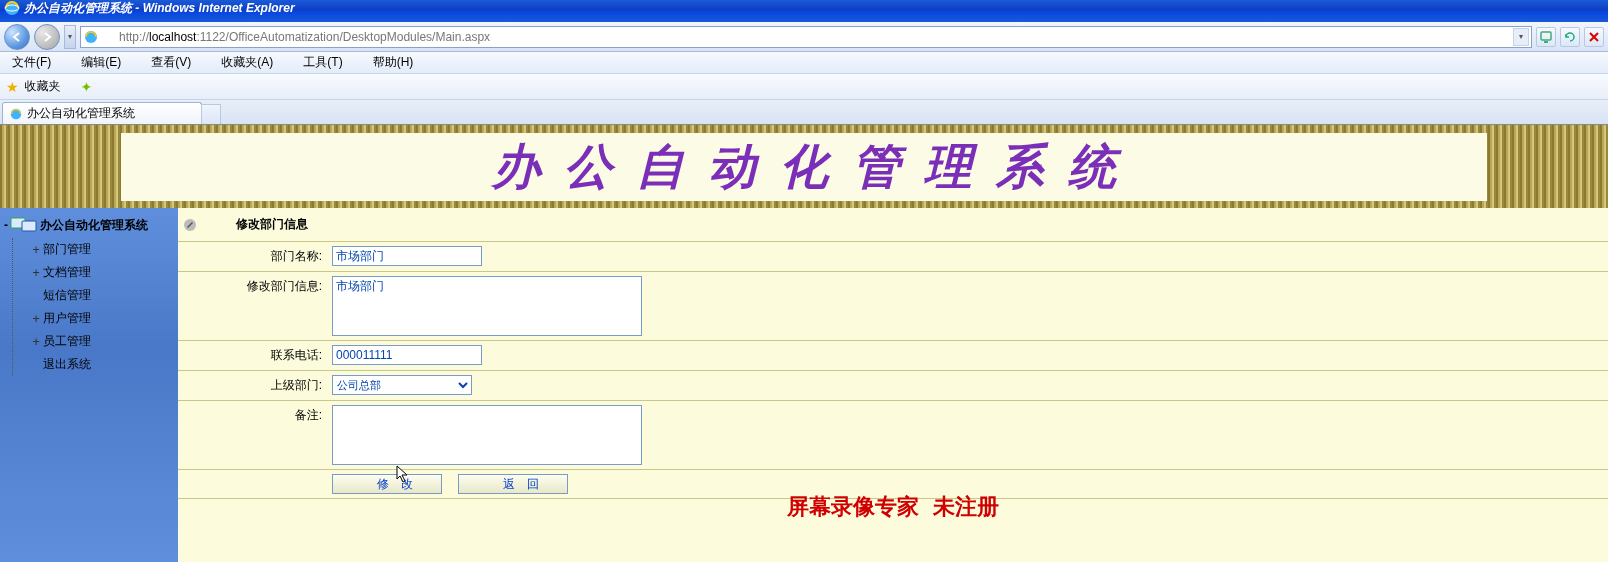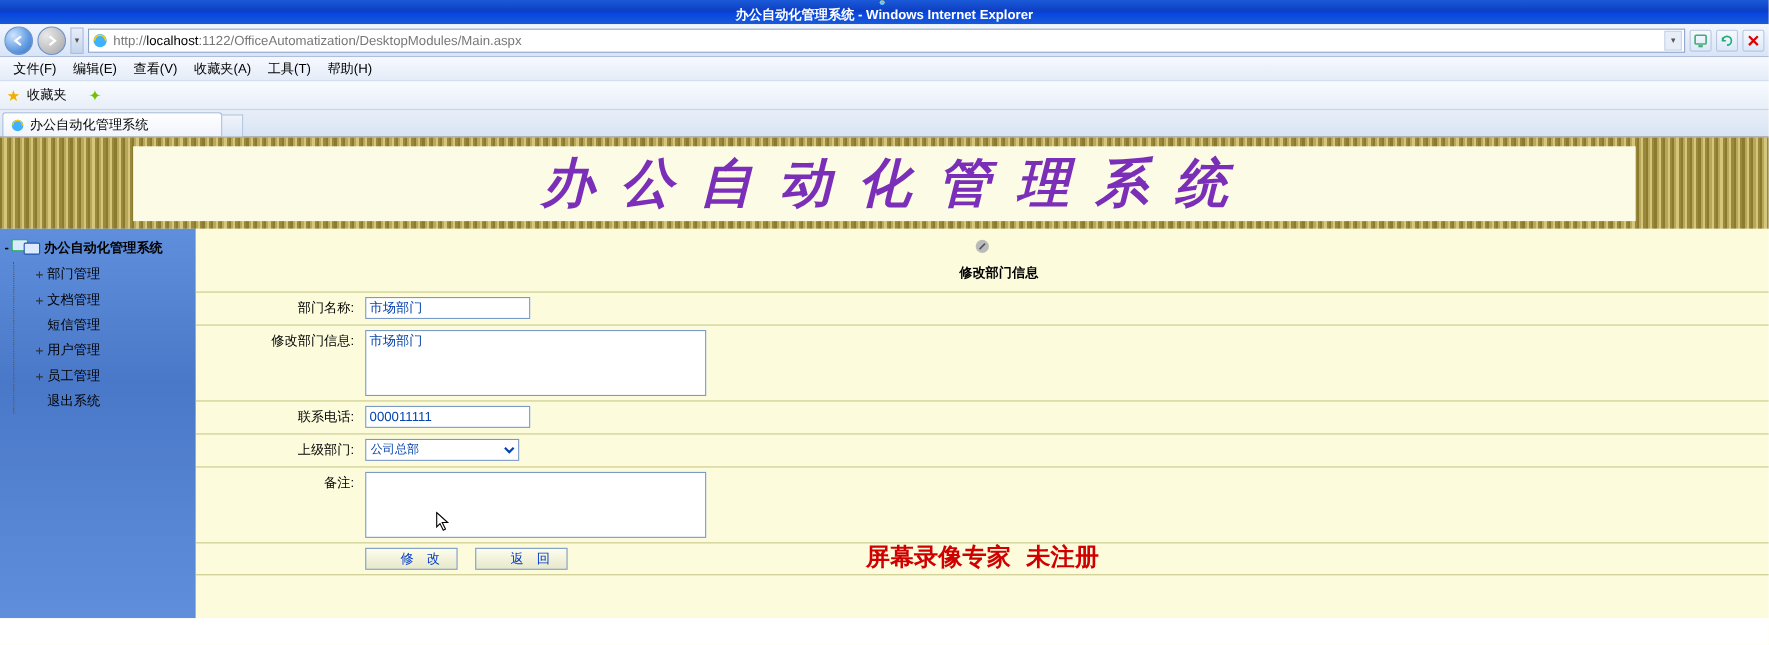--- a/index.html
+++ b/index.html
@@ -4,24 +4,23 @@
 <style>
   * { margin: 0; padding: 0; box-sizing: border-box; }
   body { font-family: "SimSun", "宋体", Arial, sans-serif; font-size: 12px; overflow: hidden; }
 
   
   .titlebar {
     height: 22px;
     background: linear-gradient(to bottom, #1a5ad8, #0d3fc4 45%, #0746e0 55%, #1a5ad8);
     color: #fff;
     display: flex;
-    align-items: center;
     padding: 0 4px;
     font-weight: bold;
-    flex-direction: column;
+    font-style: italic;
   }
   .titlebar .ie-icon { width: 16px; height: 16px; margin-right: 4px; }
   .titlebar-text { letter-spacing: 0; }
 
   
   .nav-toolbar {
     height: 30px;
     background: linear-gradient(to bottom, #f2f6fd, #d8e4f7);
     border-bottom: 1px solid #a7b8d8;
     display: flex;
@@ -39,37 +38,37 @@
   .nav-btn.forward { background: radial-gradient(circle at 30% 30%, #e8e8e8, #c0c0c0 60%, #a0a0a0); }
   .nav-dd { width: 12px; height: 24px; background: linear-gradient(to bottom, #e8eef8, #c4d4ec); border: 1px solid #a7b8d8; display:flex; align-items:center; justify-content:center; font-size:8px; color:#555;}
   .url-wrap {
     flex: 1;
     height: 22px;
     background: #fff;
     border: 1px solid #8ba2c7;
     display: flex;
     align-items: center;
     padding: 0 2px;
-    gap: 4px;
+    gap: 20px;
   }
   .url-wrap .ie-small { width: 16px; height: 16px; }
   .url-text { flex: 1; color: #777; font-family: "Tahoma", sans-serif; white-space: nowrap; }
   .url-text .host { color: #000; }
   .url-dd { width:16px; height:18px; background:#e8eef8; border:1px solid #c4d4ec; display:flex; align-items:center; justify-content:center; font-size:8px; color:#555; }
   .tb-ico { width:20px; height:20px; border:1px solid #b8c8e0; display:flex; align-items:center; justify-content:center; border-radius:2px; background:linear-gradient(to bottom,#f6faff,#dbe8f8); }
 
   
   .menubar {
     height: 22px;
     background: linear-gradient(to bottom, #f6f9fe, #e4ecf8);
     border-bottom: 1px solid #c4d4ec;
     display: flex;
     align-items: center;
     padding: 0 6px;
-    gap: 3px;
+    gap: 18px;
   }
   .menubar span { padding: 2px 6px; cursor: default; }
 
   
   .favbar {
     height: 26px;
     background: linear-gradient(to bottom, #f8fbff, #e8eef8);
     border-bottom: 1px solid #c4d4ec;
     display: flex;
     align-items: center;
@@ -146,21 +145,20 @@
 
   .main {
     flex: 1;
     background: #fcfcdc;
     position: relative;
   }
   .form-header {
     display:flex; align-items:center; gap:8px;
     padding: 8px 4px 8px 4px;
     font-weight: bold;
-    flex-direction: column;
   }
   .form-header .hicon { width:16px; height:16px; }
   .form-header .htext { margin-left: 30px; }
   .form-table { width: 100%; }
   .form-row {
     display: flex;
     border-top: 1px solid #c8c88a;
   }
   .form-row:last-child { border-bottom: 1px solid #c8c88a; }
   .form-label {
@@ -189,21 +187,21 @@
     overflow-y: scroll;
   }
   .sel {
     width: 140px; height: 20px;
     border: 1px solid #7a9ac8;
     background: #fff;
     color: #0645ad;
     font-family: inherit; font-size: 11px;
   }
   .btn {
-    width: 84px; height: 20px;
+    width: 110px; height: 20px;
     border: 1px solid #7a9ac8;
     background: linear-gradient(to bottom, #fdfdf0, #e8e8c8);
     color: #003bcc;
     font-family: inherit; font-size: 12px;
     letter-spacing: 12px;
     padding-left: 28px;
     cursor: default;
   }
   .watermark {
     position: absolute;

